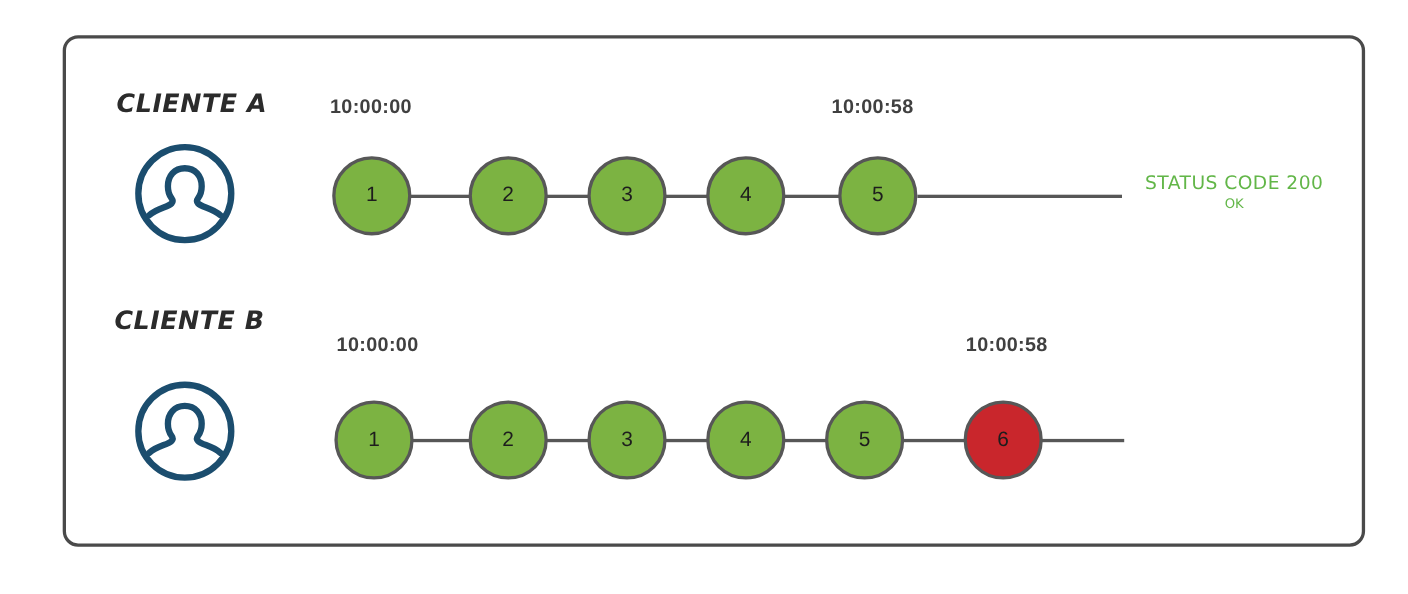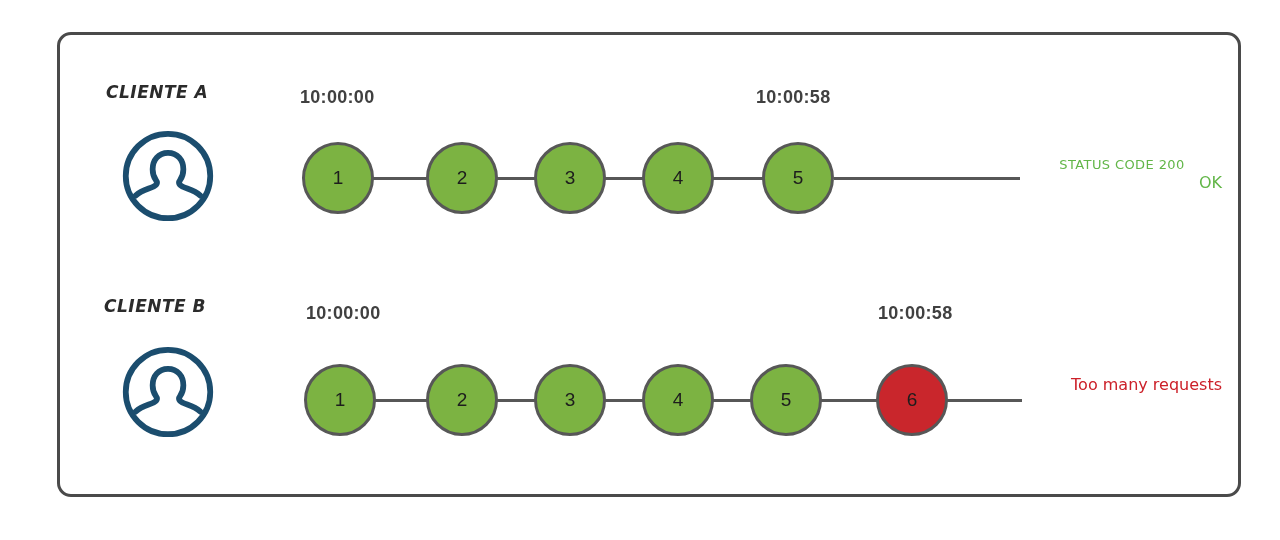--- a/index.html
+++ b/index.html
@@ -27,21 +27,21 @@
     width: 1184px;
     height: 465px;
     border: 3px solid #4a4a4a;
     border-radius: 14px;
     box-sizing: border-box;
     background: #ffffff;
   }
   .row-label {
     position: absolute;
     font-family: "DejaVu Sans", sans-serif;
-    font-size: 17px;
+    font-size: 23px;
     font-style: italic;
     font-weight: 600;
     letter-spacing: 0.5px;
     color: #2b2b2b;
     white-space: nowrap;
   }
   .avatar {
     position: absolute;
     width: 96px;
     height: 96px;
@@ -78,27 +78,26 @@
   }
   .status {
     position: absolute;
     text-align: center;
     white-space: nowrap;
     font-family: "DejaVu Sans", sans-serif;
     line-height: 1.25;
   }
   .status .line1 {
     display: block;
-    font-size: 13px;
+    font-size: 17px;
     letter-spacing: 0.4px;
   }
   .status .line2 {
     display: block;
-    font-size: 16px;
-    text-align: right;
+    font-size: 12px;
   }
   .status.ok { color: #62b648; }
   .status.err { color: #cc2029; }
 </style>
 </head>
 <body>
 
 <div id="stage">
   <div class="frame"></div>
 
@@ -145,21 +144,21 @@
   </div>
   <div class="node" style="left:762px; top:142px; background:#7CB342;">
     <span>5</span>
   </div>
 
   <div class="status ok" style="left:1022px; top:157px; width:200px;">
     <span class="line1">STATUS CODE 200</span>
     <span class="line2">OK</span>
   </div>
 
-  <div class="row-label" style="left:104px; top:296px;">CLIENTE B</div>
+  <div class="row-label" style="left:104px; top:279px;">CLIENTE B</div>
 
   <div class="avatar" style="left:120px; top:344px;">
     <svg viewBox="0 0 100 100" width="96" height="96" aria-hidden="true">
       <circle cx="50" cy="50" r="44" fill="none" stroke="#1B4D6E" stroke-width="6"></circle>
       <path d="M50 26
                c-10 0 -16 7.5 -16 17
                c0 6 2 9.5 3.5 11.5
                c1.2 1.6 1.2 3.4 0 4.8
                c-1.4 1.6 -3.6 2.4 -7.6 3.8
                c-6.2 2.2 -10.6 4.6 -13.6 7.4
@@ -195,15 +194,14 @@
     <span>4</span>
   </div>
   <div class="node" style="left:750px; top:364px; background:#7CB342;">
     <span>5</span>
   </div>
   <div class="node" style="left:876px; top:364px; background:#C9262C;">
     <span>6</span>
   </div>
 
   <div class="status err" style="left:1022px; top:375px; width:200px;">
-    <span class="line2">Too many requests</span>
   </div>
 </div>
 
 </body></html>

